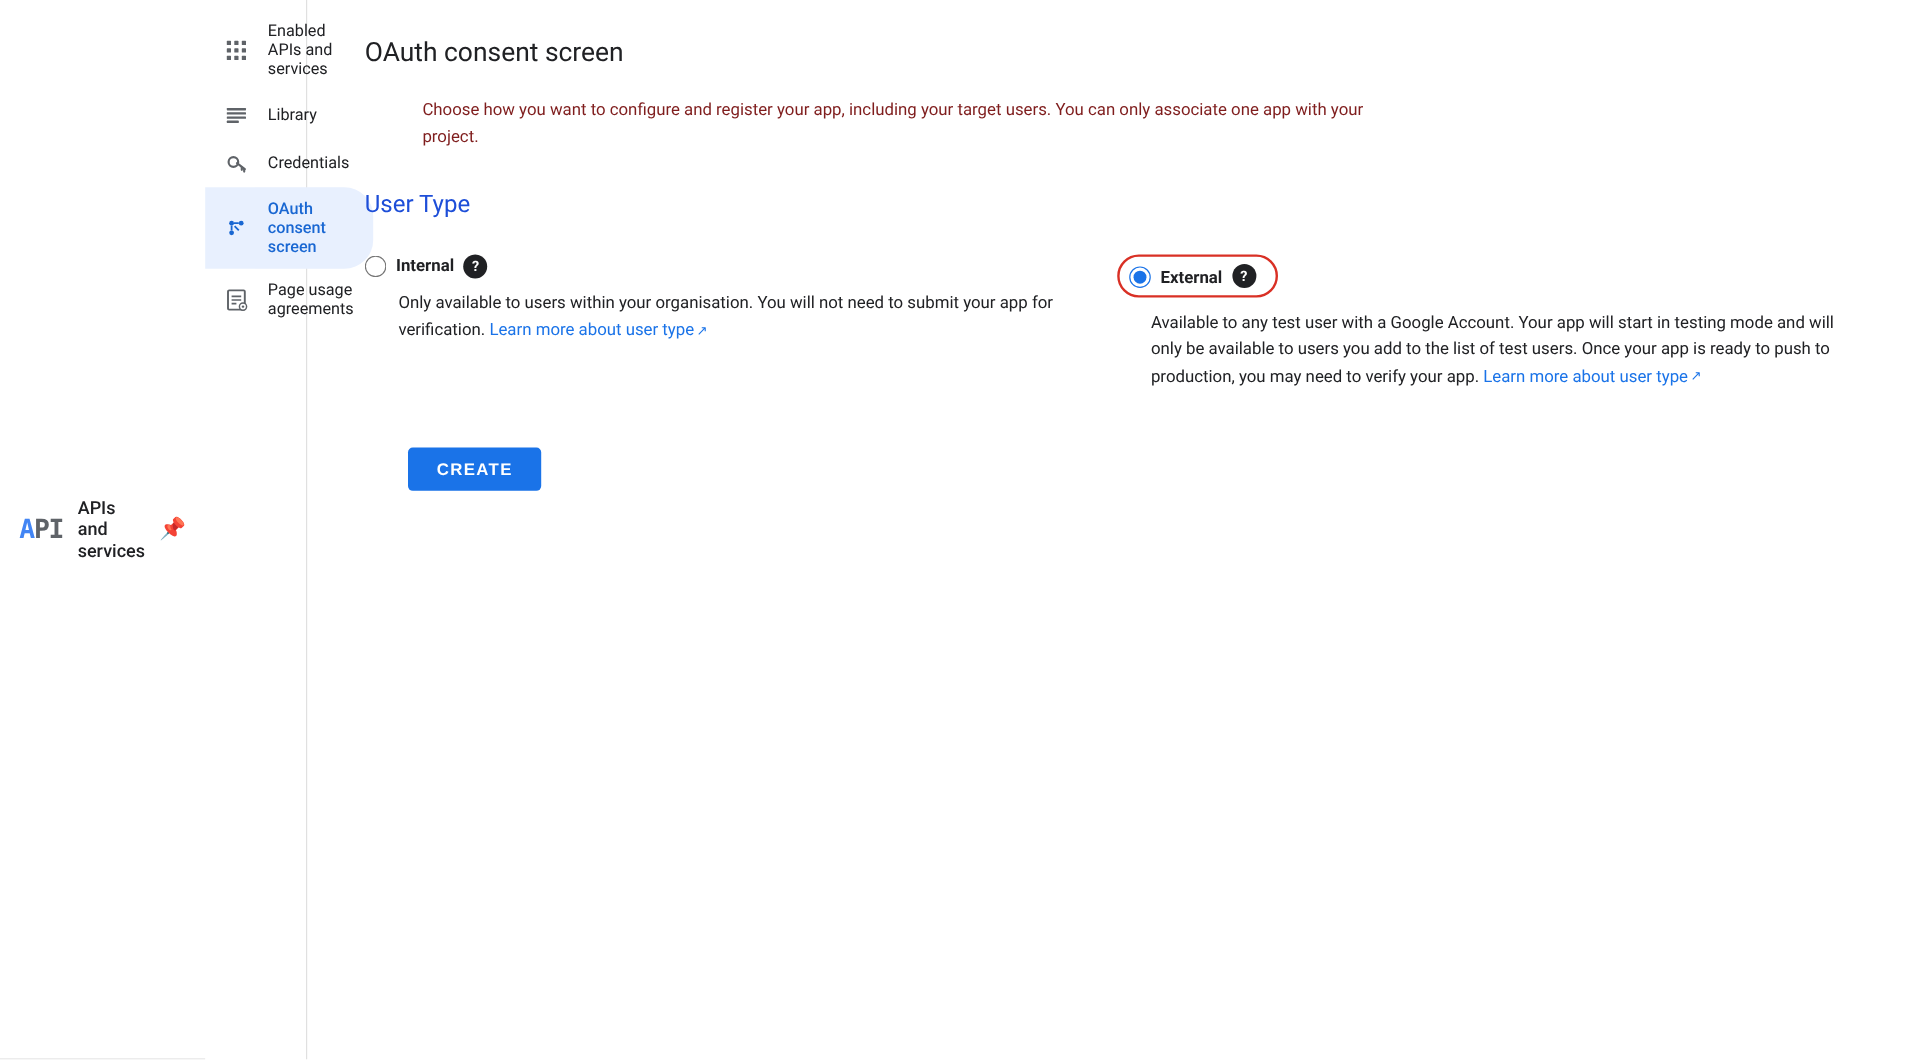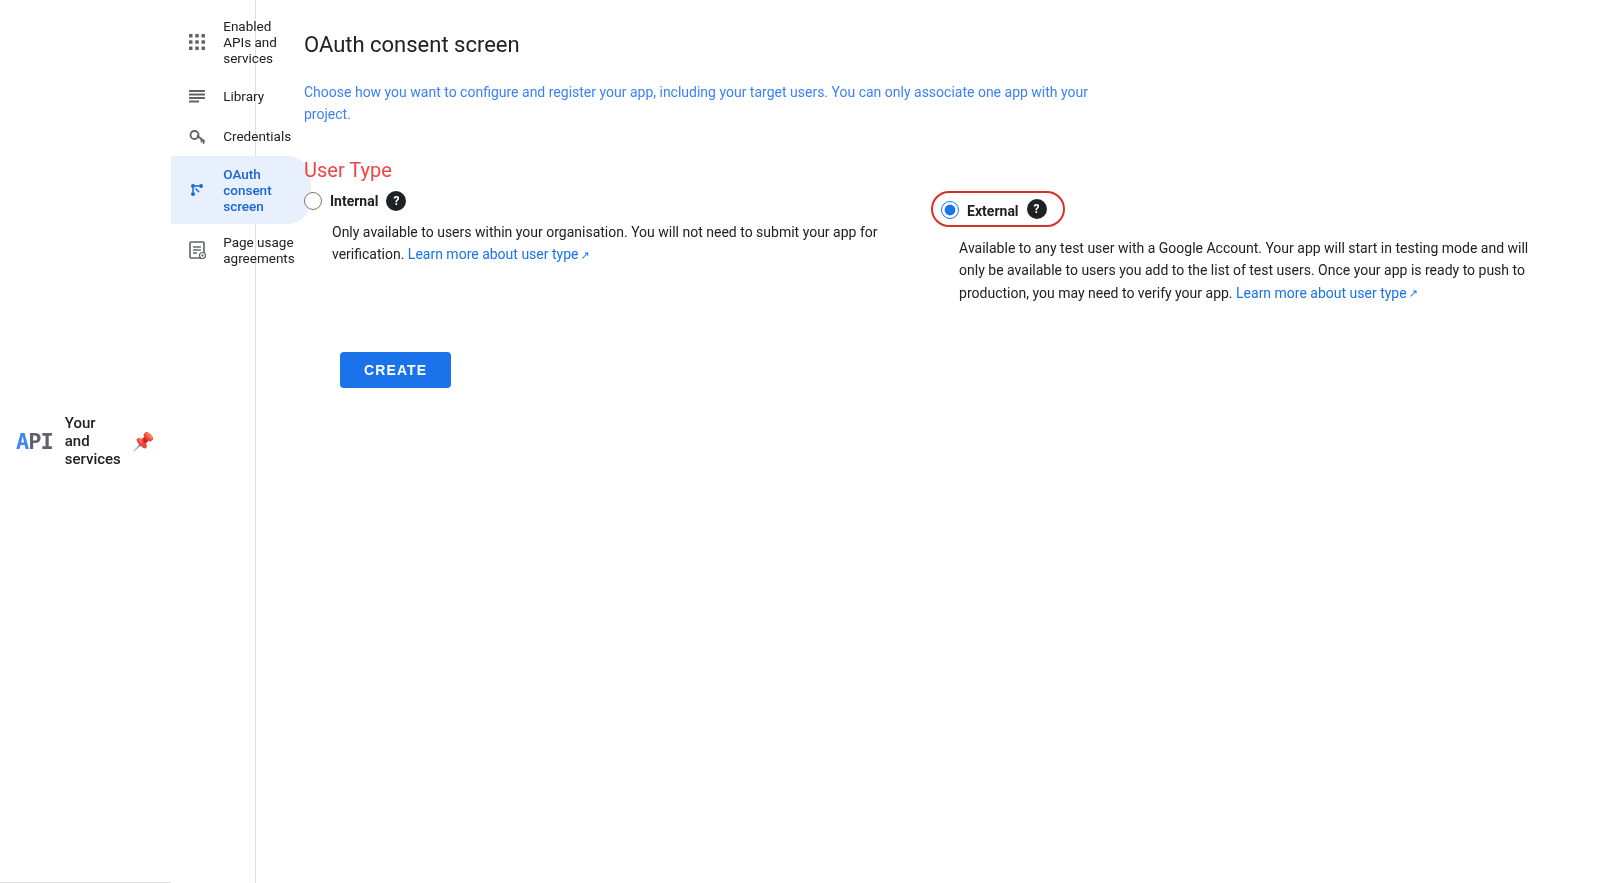--- a/index.html
+++ b/index.html
@@ -96,30 +96,31 @@
       padding: 32px 48px;
     }
     .page-title {
       font-size: 22px;
       font-weight: 400;
       color: #202124;
       margin-bottom: 24px;
     }
     .description {
       font-size: 14px;
-      color: #3b82f6;
+      color: #7f1d1d;
       line-height: 1.6;
       max-width: 820px;
       margin-bottom: 32px;
+      margin-left: 48px;
     }
     .section-title {
       font-size: 20px;
       font-weight: 400;
-      color: #ef4444;
-      margin-bottom: 9px;
+      color: #1d4ed8;
+      margin-bottom: 30px;
     }
     .user-type-options {
       display: flex;
       gap: 16px;
       margin-bottom: 32px;
     }
     .radio-input {
       width: 18px;
       height: 18px;
       accent-color: #1a73e8;
@@ -200,21 +201,21 @@
 </head>
 <body>
 
 <div class="layout">
 
   <div class="sidebar">
     <div class="sidebar-header">
       <div class="api-logo">
         <span>A</span>PI
       </div>
-      <span class="sidebar-title">Your and services</span>
+      <span class="sidebar-title">APIs and services</span>
       <span class="pin-icon" title="Pin">📌</span>
     </div>
     <nav class="sidebar-nav">
 
       <div class="nav-item">
         <span class="nav-icon">
           <svg width="20" height="20" viewBox="0 0 20 20" fill="none">
             <rect x="2" y="2" width="3.5" height="3.5" rx="0.5" fill="#5f6368"></rect>
             <rect x="8.25" y="2" width="3.5" height="3.5" rx="0.5" fill="#5f6368"></rect>
             <rect x="14.5" y="2" width="3.5" height="3.5" rx="0.5" fill="#5f6368"></rect>

